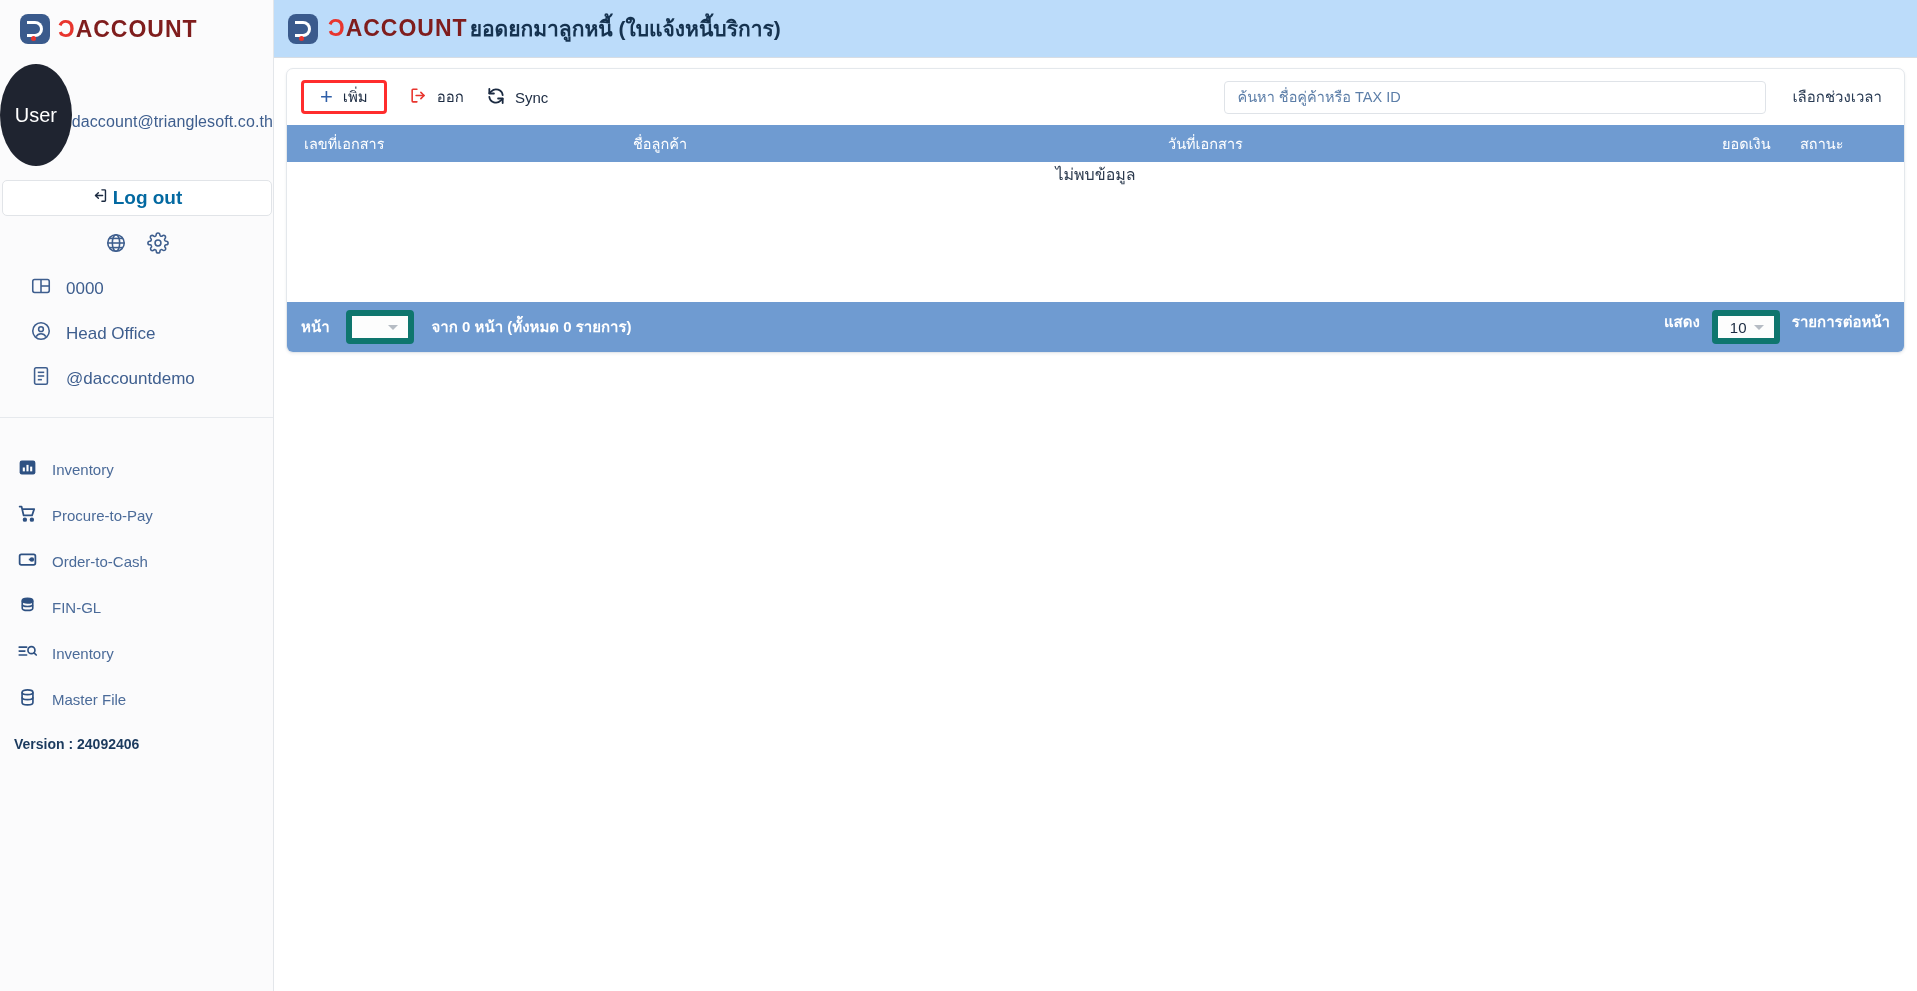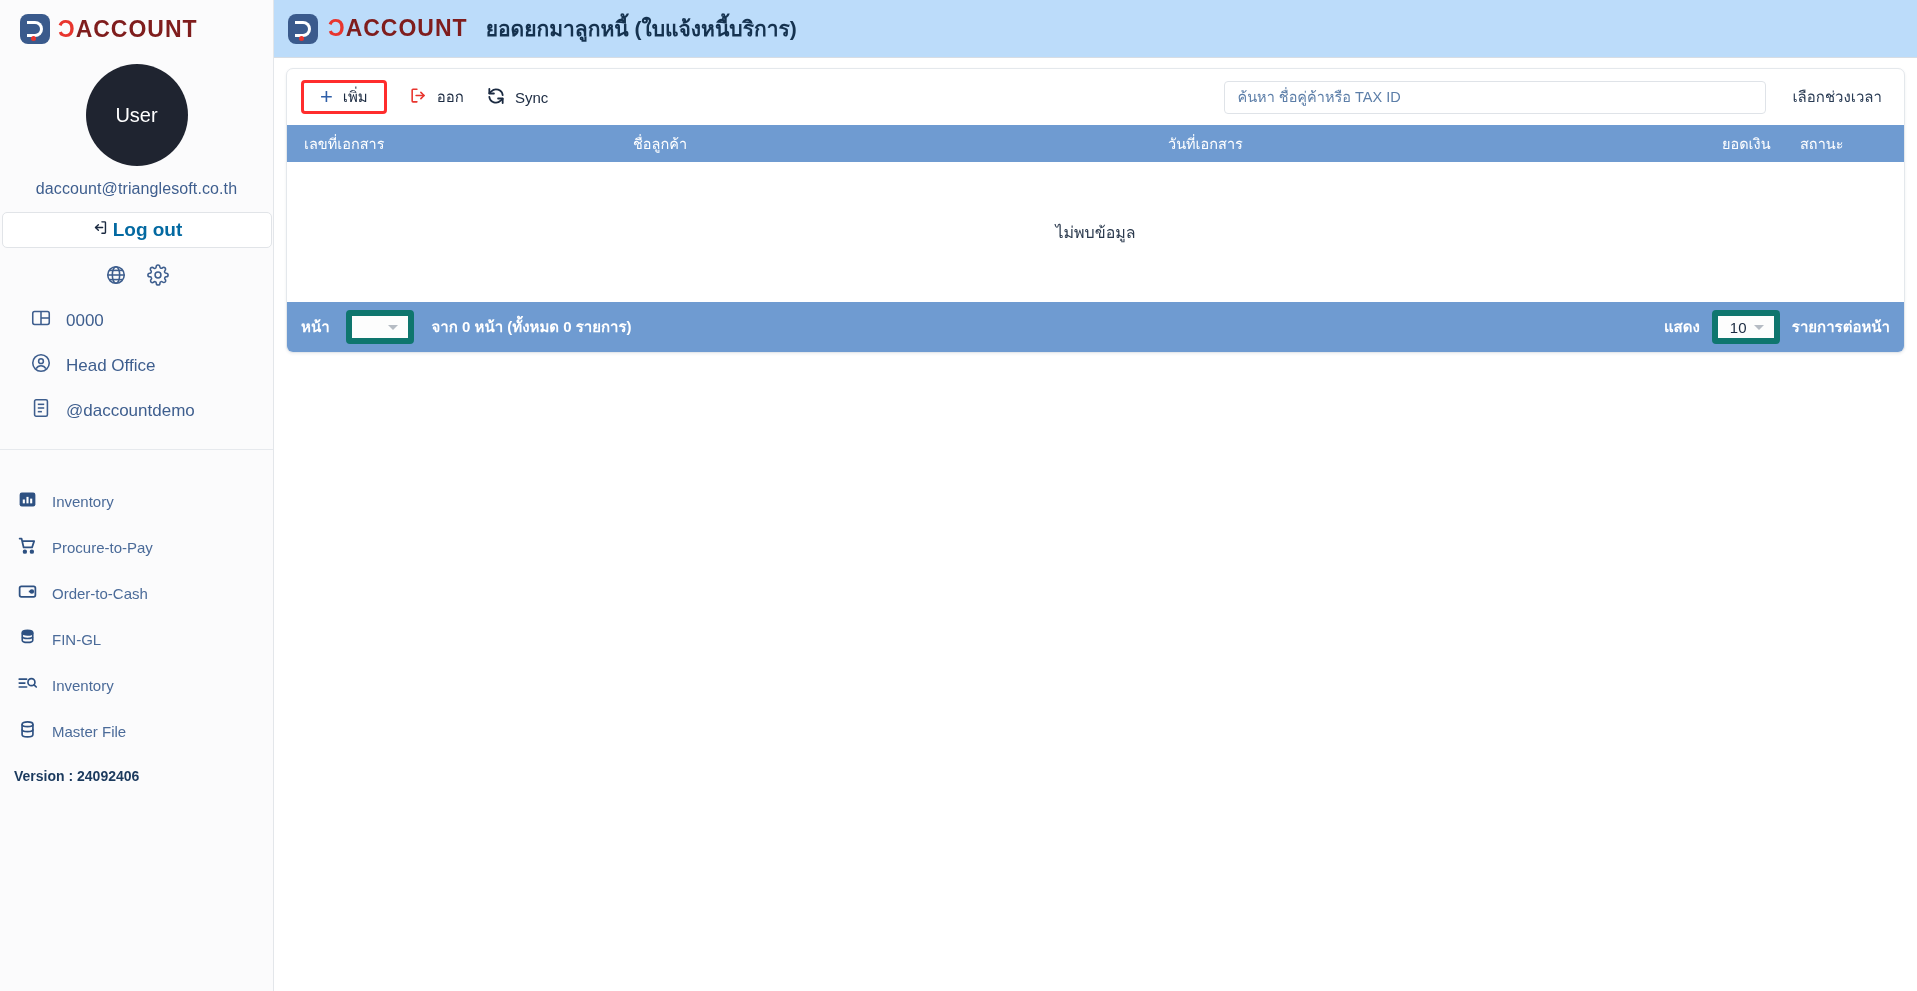--- a/index.html
+++ b/index.html
@@ -37,21 +37,21 @@
     position: relative;
   }
   .brand-mark .dot {
     position: absolute; left: 4px; top: 12px;
     width: 5px; height: 5px; border-radius: 50%; background: #e8352e;
   }
   .brand-text { margin-left: 8px; font-size: 23px; font-weight: 700; letter-spacing: 1px; line-height: 1; }
   .brand-text .c-red { color: #e8352e; }
   .brand-text .c-navy { color: #7f1d1d; }
 
-  .avatar-wrap { display: flex; flex-direction: column; align-items: center; padding-top: 6px; }
+  .avatar-wrap { display: flex; flex-direction: row; align-items: center; padding-top: 6px; }
   .avatar {
     width: 102px; height: 102px; border-radius: 50%;
     background: #1f2430; color: #ffffff;
     display: flex; align-items: center; justify-content: center;
     font-size: 20px;
   }
   .user-email {
     margin-top: 14px; font-size: 16px; color: #3e5e8e; letter-spacing: .1px;
   }
   .logout-btn {
@@ -86,21 +86,21 @@
 
   
   .main { flex: 1; height: 991px; background: #ffffff; position: relative; }
   .topbar {
     height: 58px; background: #bcdcfa;
     display: flex; align-items: center; padding-left: 14px;
     border-bottom: 1px solid #d7dde4;
   }
   .topbar .brand-mark { background: #3a5a8c; }
   .topbar-title {
-    margin-left: 18px; font-size: 21px; font-weight: 700; color: #15324f;
+    margin-left: 2px; font-size: 21px; font-weight: 700; color: #15324f;
   }
 
   .page { padding: 10px 12px 0 12px; }
   .card {
     background: #ffffff;
     border: 1px solid #e4e8ec;
     border-radius: 7px;
     box-shadow: 0 1px 3px rgba(20,40,70,.07);
     overflow: hidden;
   }
@@ -138,21 +138,21 @@
     display: flex; align-items: center; font-size: 14.5px;
   }
   .th { padding: 0 0 0 16px; }
   .th-doc { width: 330px; padding-left: 17px; }
   .th-cust { width: 535px; }
   .th-date { flex: 1; }
   .th-amt { width: 78px; text-align: left; }
   .th-status { width: 120px; }
 
   .tbody {
-    height: 140px; display: flex; align-items: center; justify-content: center;
+    height: 140px; display: flex; justify-content: center;
     background: #ffffff;
   }
   .empty-text { font-size: 16px; color: #2b3a4e; }
 
   .tfoot {
     height: 50px; background: #6f9bd1; color: #ffffff;
     display: flex; align-items: center; padding: 0 14px; font-size: 15px; font-weight: 700;
   }
   .select {
     position: relative; background: #fdfdfd; border: 6px solid #0f766e;
@@ -160,21 +160,21 @@
     color: #1b2a41; font-size: 15px; font-weight: 400; cursor: pointer;
   }
   .select .caret {
     position: absolute; right: 10px; top: 50%; margin-top: -2px;
     width: 0; height: 0; border-left: 5px solid transparent;
     border-right: 5px solid transparent; border-top: 5px solid #b6bcc4;
   }
   .sel-page { width: 68px; margin-left: 16px; padding-left: 12px; }
   .sel-rows { width: 68px; margin: 0 12px; padding-left: 12px; }
   .foot-text { margin-left: 18px; }
-  .foot-right { margin-left: auto; display: flex; align-items: center; }
+  .foot-right { margin-left: auto; display: flex; }
 </style>
 </head>
 <body>
 
 <div class="app">
 
   <aside class="sidebar">
 
     <div class="brand">
       <div class="brand-mark">

